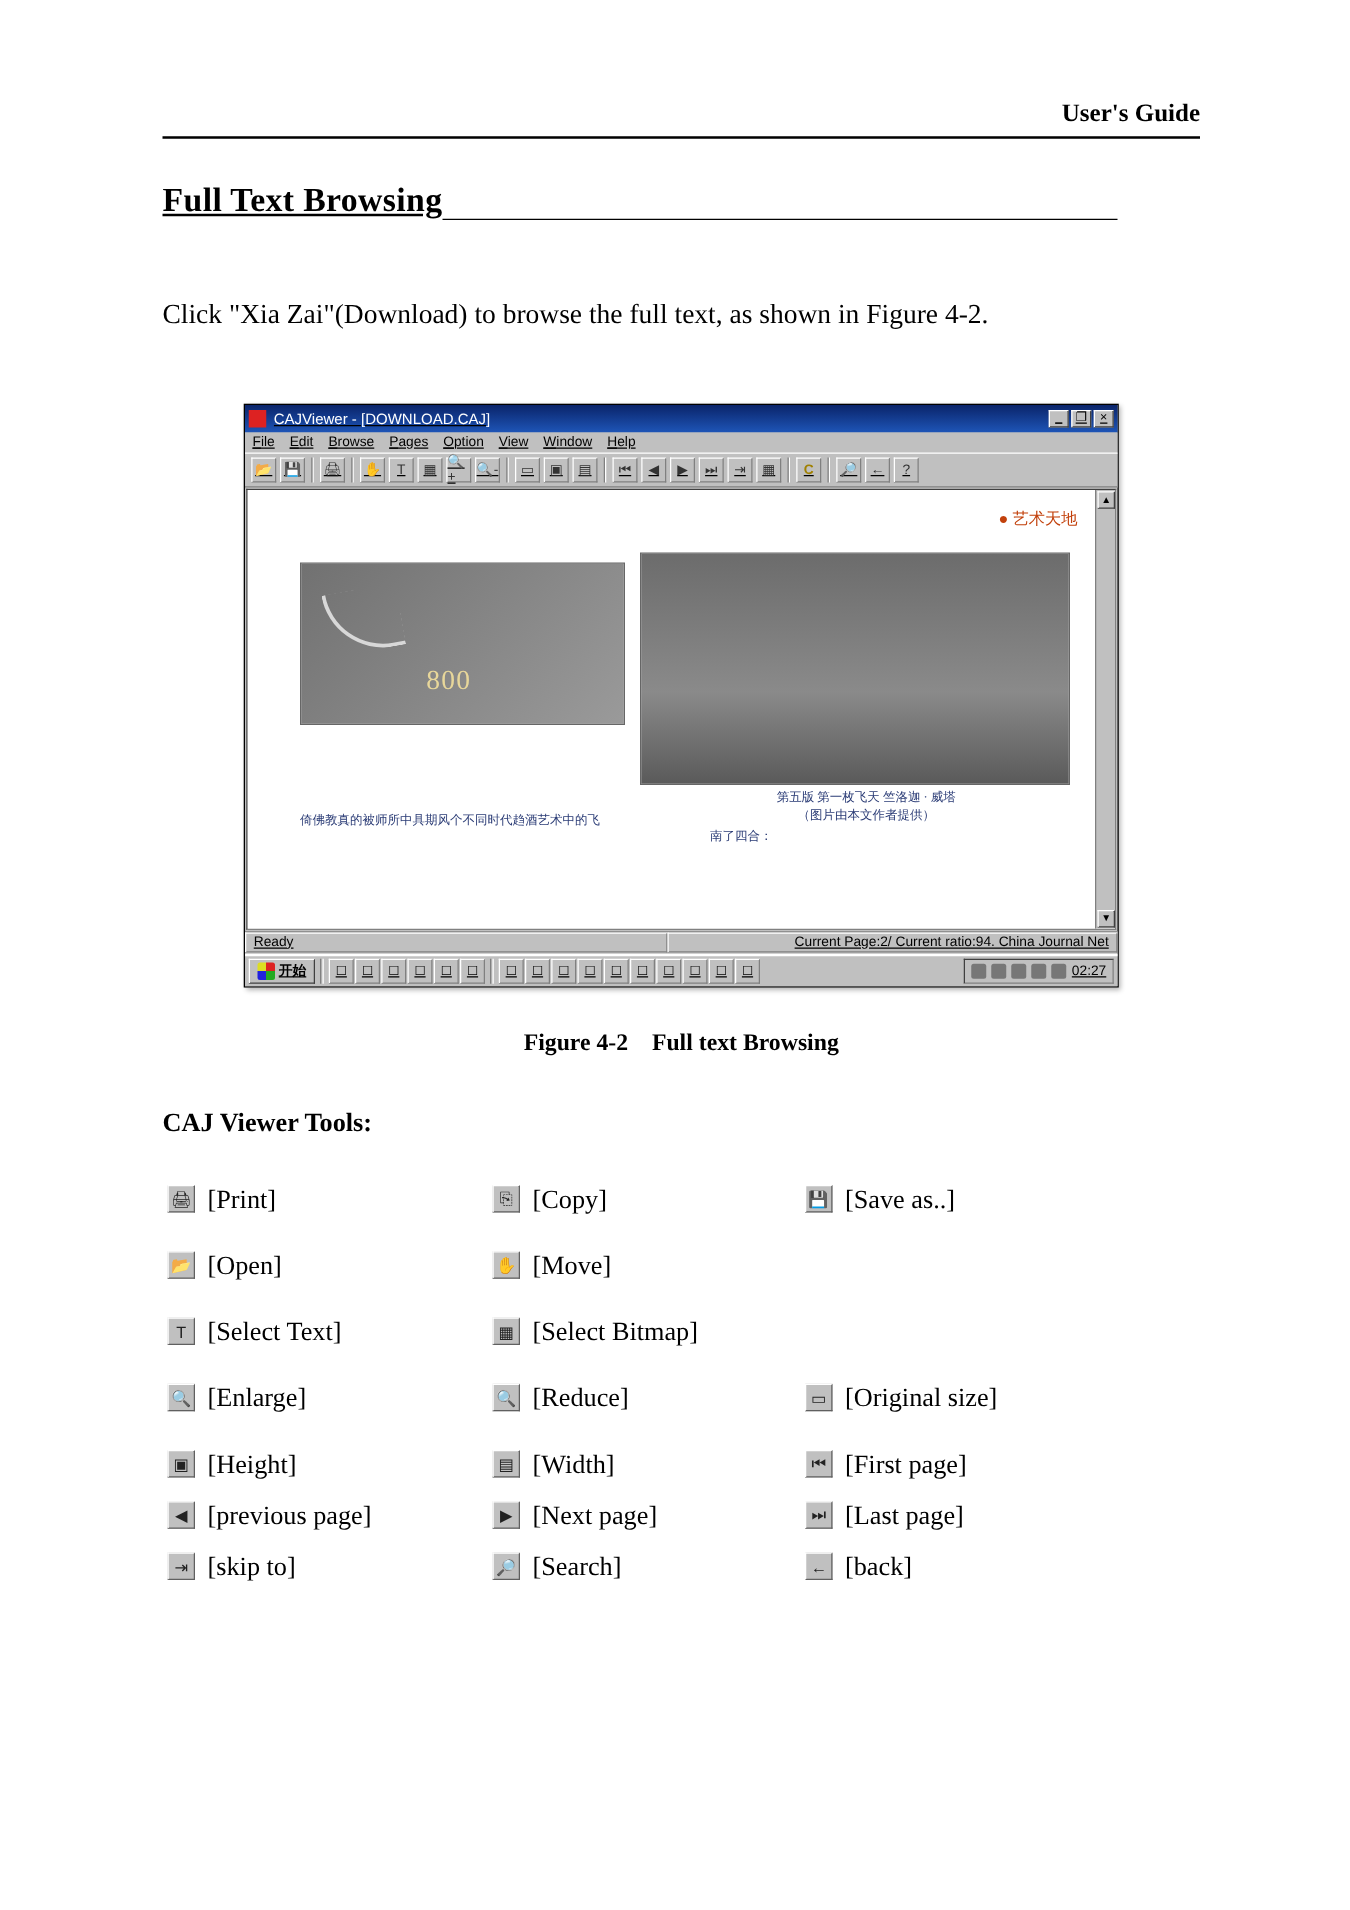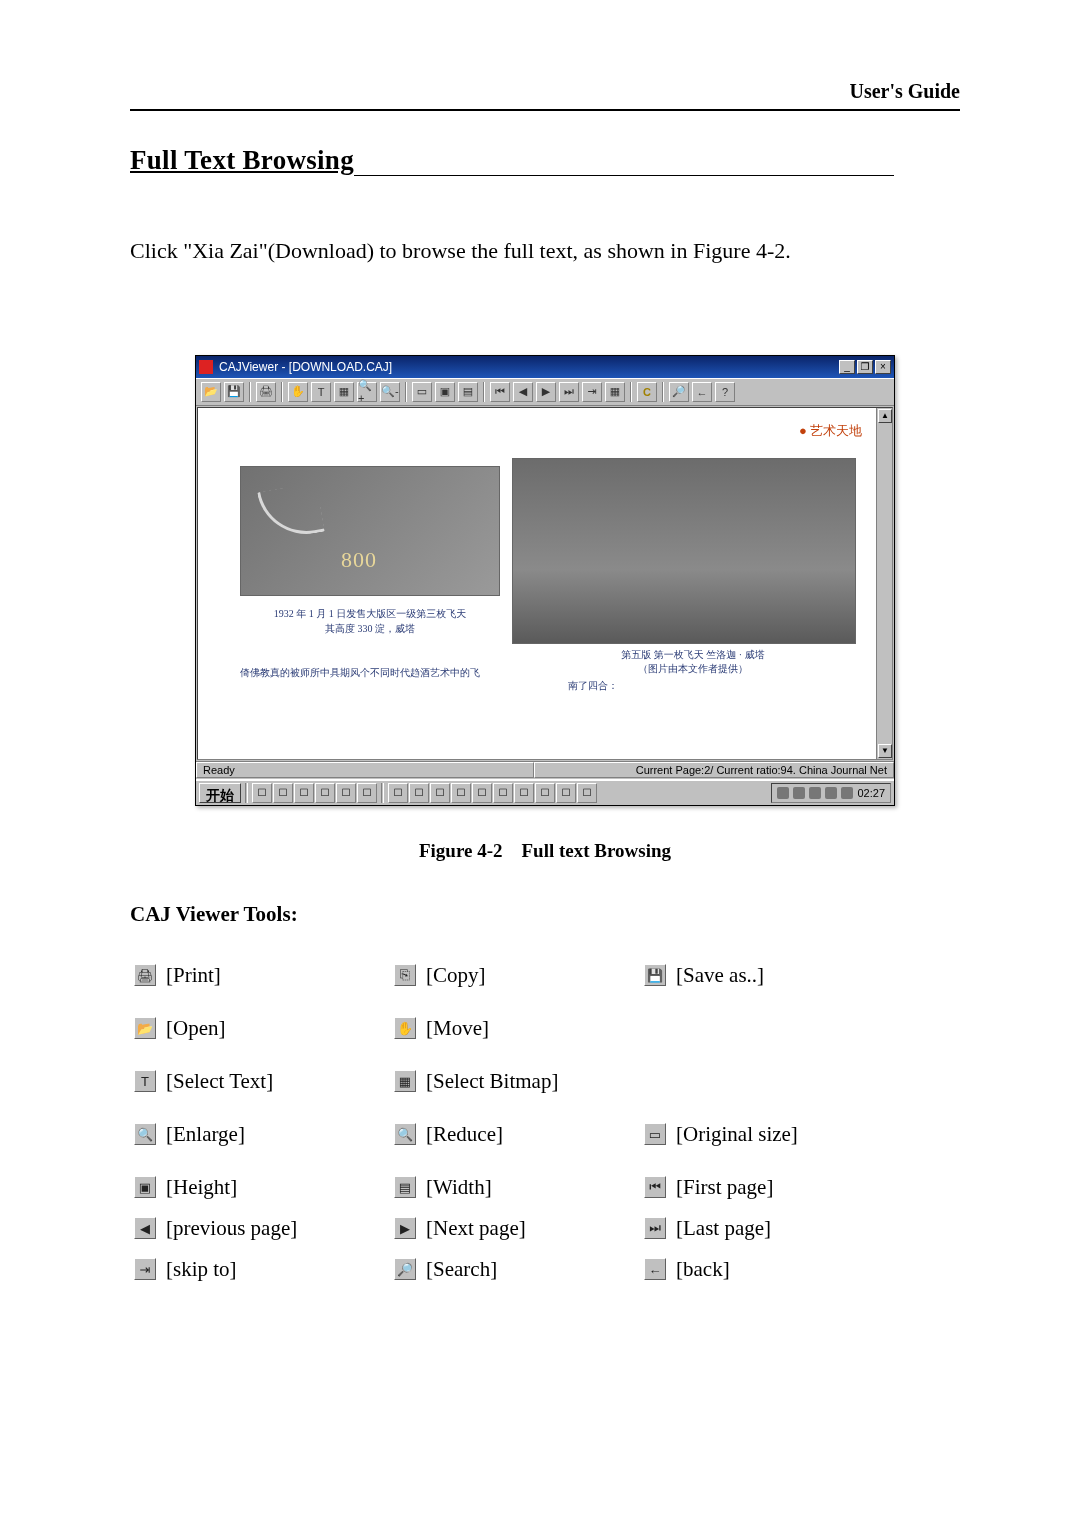--- a/index.html
+++ b/index.html
@@ -4,21 +4,21 @@
 <style>
   * { margin: 0; padding: 0; box-sizing: border-box; }
   html, body { width: 1080px; height: 1528px; background: #fff; font-family: "Times New Roman", Times, serif; color: #000; }
   .page { width: 1080px; height: 1528px; position: relative; padding: 80px 120px 60px 130px; border-radius: 11px; }
   .hdr-right { text-align: right; font-weight: bold; font-size: 20px; }
   hr.rule { border: none; border-top: 2px solid #000; margin-top: 6px; }
   .big-space { height: 30px; }
   .section-title { font-weight: bold; font-size: 27px; text-decoration: underline; margin-top: 4px; letter-spacing: 0.3px; }
   .section-title .pad { display:inline-block; width:540px; border-bottom:1px solid #000; vertical-align: bottom; height: 1px; }
   .body-text { font-size: 22px; margin-top: 60px; line-height: 1.4; }
-  .fig-wrap { margin-top: 88px; display:flex; justify-content:center; }
+  .fig-wrap { margin-top: 56px; display:flex; justify-content:center;text-decoration:underline; }
   .app { width: 700px; background:#c0c0c0; border:1px solid #000; box-shadow: 2px 2px 4px rgba(0,0,0,.3); font-family: Tahoma, Arial, sans-serif; font-size:11px; }
   .titlebar { display:flex; align-items:center; background: linear-gradient(#0a246a, #1e55b7); color:#fff; height:22px; padding:0 3px; }
   .titlebar .ticon { width:14px; height:14px; background:#d22; margin-right:6px; display:inline-block; }
   .titlebar .ttxt { flex:1; font-weight:normal; white-space:nowrap; overflow:hidden; font-size:12px; }
   .winbtns { display:flex; gap:2px; }
   .winbtn { width:16px; height:14px; background:#c0c0c0; border:1px solid #fff; border-right-color:#404040; border-bottom-color:#404040; display:flex; align-items:center; justify-content:center; font-size:10px; color:#000; line-height:1; }
   .menubar { background:#c0c0c0; padding:2px 6px; display:flex; gap:12px; color:#000; }
   .menubar span u { text-decoration: underline; }
   .toolbar { background:#c0c0c0; padding:3px 5px; display:flex; align-items:center; gap:3px; border-top:1px solid #fff; border-bottom:1px solid #808080; flex-wrap:nowrap; }
   .tbtn { width:20px; height:20px; background:#c0c0c0; border:1px solid #fff; border-right-color:#808080; border-bottom-color:#808080; display:flex; align-items:center; justify-content:center; font-size:11px; color:#333; }
@@ -37,21 +37,21 @@
   .cap { position:absolute; font-size:10px; color:#2a3b75; text-align:center; }
   .cap1 { left:42px; top:198px; width:260px; line-height:1.5; }
   .cap2 { left:380px; top:240px; width:230px; line-height:1.4; }
   .para { position:absolute; font-size:10px; color:#2a3b75; line-height:1.55; }
   .para1 { left:42px; top:242px; width:280px; }
   .para2 { left:370px; top:270px; width:300px; }
   .statusbar { display:flex; background:#c0c0c0; border-top:1px solid #808080; font-size:11px; height:18px; align-items:flex-start; }
   .statusbar .cell { padding:0 6px; border:1px solid #808080; border-top-color:#fff; border-left-color:#fff; height:16px; display:flex; align-items:center; }
   .statusbar .grow { flex:1; }
   .taskbar { display:flex; align-items:center; background:#c0c0c0; border-top:2px solid #fff; height:26px; padding:2px 3px; gap:2px; }
-  .start { height:20px; padding:0 6px; background:#c0c0c0; border:1px solid #fff; border-right-color:#404040; border-bottom-color:#404040; display:flex; align-items:center; font-weight:bold; font-size:14px; gap:3px;flex-direction:column;}
+  .start { height:20px; padding:0 6px; background:#c0c0c0; border:1px solid #fff; border-right-color:#404040; border-bottom-color:#404040; display:flex; align-items:center; font-weight:bold; font-size:11px; gap:3px;}
   .start .flag { width:14px; height:14px; background:conic-gradient(#d22 0 25%, #2a2 0 50%, #22d 0 75%, #dd2 0); border-radius:2px; }
   .tray { display:flex; gap:1px; align-items:center; }
   .tray .ic { width:20px; height:20px; background:#c0c0c0; border:1px solid #808080; border-top-color:#fff; border-left-color:#fff; display:flex; align-items:center; justify-content:center; font-size:10px; }
   .tray-sep { width:3px; height:20px; border-left:1px solid #808080; border-right:1px solid #fff; margin:0 2px; }
   .systray { margin-left:auto; display:flex; align-items:center; gap:4px; border:1px solid #808080; border-top-color:#404040; border-left-color:#404040; height:20px; padding:0 5px; font-size:11px; }
   .sysic { width:12px; height:12px; background:#777; border-radius:2px; }
   .caption { text-align:center; font-size:19px; margin-top:34px; }
   .caption b { font-weight:bold; }
   .subhead { font-weight:bold; font-size:21px; margin-top:40px; }
   .tool-grid { margin-top:36px; display:grid; grid-template-columns: 260px 250px 250px; row-gap: 28px; font-size:21px; align-items:center; margin-left:4px; }
@@ -82,20 +82,30 @@
     <div class="app">
       <div class="titlebar">
         <span class="ticon"></span>
         <span class="ttxt">CAJViewer - [DOWNLOAD.CAJ]</span>
         <div class="winbtns">
           <div class="winbtn">_</div>
           <div class="winbtn">❐</div>
           <div class="winbtn">×</div>
         </div>
       </div>
+      <div class="menubar">
+        <span><u>F</u>ile</span>
+        <span><u>E</u>dit</span>
+        <span><u>B</u>rowse</span>
+        <span><u>P</u>ages</span>
+        <span><u>O</u>ption</span>
+        <span><u>V</u>iew</span>
+        <span><u>W</u>indow</span>
+        <span><u>H</u>elp</span>
+      </div>
       <div class="toolbar">
         <div class="tbtn">📂</div>
         <div class="tbtn">💾</div>
         <div class="tsep"></div>
         <div class="tbtn">🖨</div>
         <div class="tsep"></div>
         <div class="tbtn">✋</div>
         <div class="tbtn">T</div>
         <div class="tbtn">▦</div>
         <div class="tbtn">🔍+</div>
@@ -119,24 +129,20 @@
         <div class="tbtn">?</div>
       </div>
       <div class="content">
         <div class="doc-area">
           <div class="badge">艺术天地</div>
           <div class="photo p1">
             <div class="swoosh"></div>
             <div class="logo">800</div>
           </div>
           <div class="photo p2"></div>
-          <div class="cap cap1">
-            <div>1932 年 1 月 1 日发售大版区一级第三枚飞天</div>
-            <div>其高度 330 淀，威塔</div>
-          </div>
           <div class="cap cap2">
             <div>第五版 第一枚飞天 竺洛迦 · 威塔</div>
             <div>（图片由本文作者提供）</div>
           </div>
           <div class="para para1">
             <br>
             <span>倚佛教真的被师所中具期风个不同时代趋酒艺术中的飞</span>
           </div>
           <div class="para para2">
             <div>南了四合：</div>

